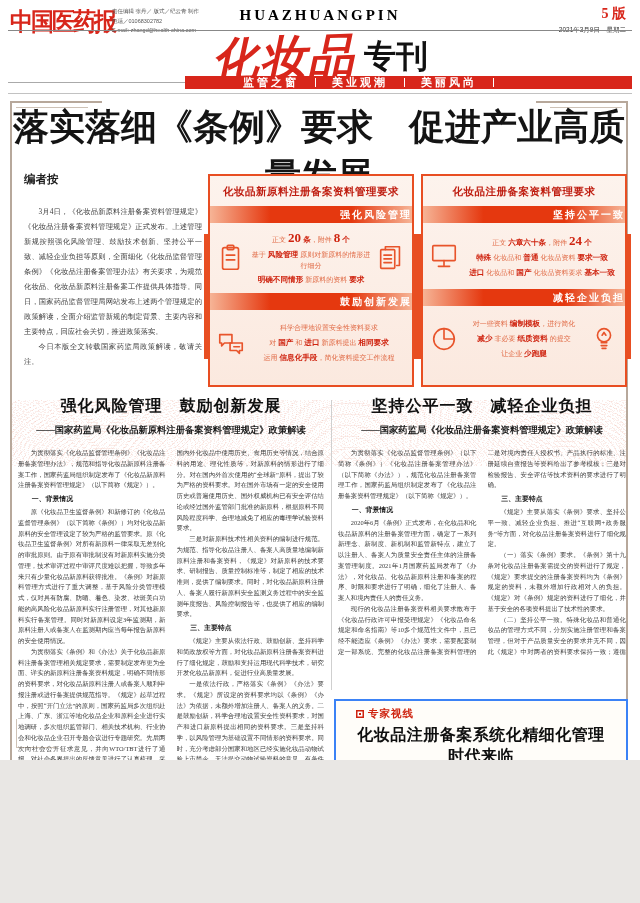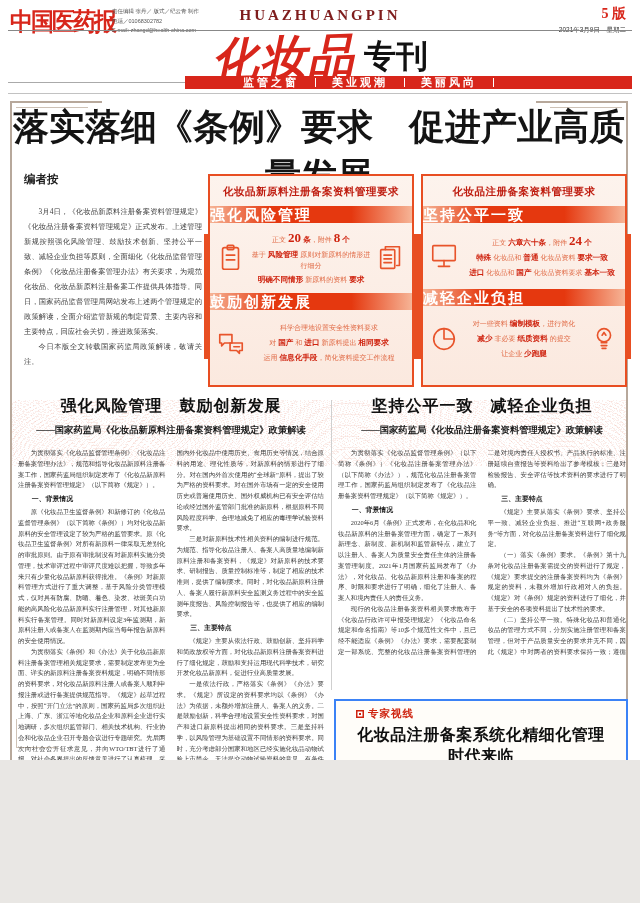--- a/index.html
+++ b/index.html
@@ -5,21 +5,21 @@
   html,body{margin:0;padding:0;background:#e9e7e4;}
   .page{position:relative;width:640px;height:760px;background:#fff;overflow:hidden;
         font-family:"Liberation Sans",sans-serif;margin:0 auto;box-shadow:0 0 4px rgba(0,0,0,.2);}
 
   
   .logo{position:absolute;left:10px;top:5px;font-family:"Liberation Serif",serif;font-weight:900;
         color:#d8261b;font-size:23px;letter-spacing:-2px;transform:scaleY(1.08);transform-origin:left top;}
   .mast-info{position:absolute;left:112px;top:7px;font-size:5.5px;color:#555;line-height:1.75;white-space:nowrap;}
   .mast-rule{position:absolute;left:8px;top:30px;width:624px;border-top:1px solid #888;}
   .huaz{position:absolute;left:0;right:0;top:7px;text-align:center;font-family:"Liberation Serif",serif;
-        font-weight:bold;font-size:15px;letter-spacing:3px;color:#7f1d1d;}
+        font-weight:bold;font-size:15px;letter-spacing:3px;color:#000000;}
   .special{position:absolute;left:0;right:0;top:27px;text-align:center;white-space:nowrap;}
   .special .script{display:inline-block;font-family:"DejaVu Serif",serif;font-style:italic;font-weight:900;
         font-size:46px;color:#d8261b;transform:rotate(-2deg);letter-spacing:2px;}
   .special .suffix{display:inline-block;font-family:"Liberation Serif",serif;font-weight:900;
         font-size:32px;color:#111;margin-left:8px;vertical-align:6px;}
   .pageno{position:absolute;right:14px;top:5px;text-align:right;}
   .pageno .no{color:#d8261b;font-weight:bold;font-size:14px;font-family:"Liberation Serif",serif;}
   .pageno .dateline{font-size:6.5px;color:#333;margin-top:3px;}
   .nav-leftline{position:absolute;left:8px;top:82px;width:177px;border-top:1px solid #aaa;}
   .nav{position:absolute;left:185px;right:8px;top:76px;height:13px;background:#d8261b;
@@ -58,21 +58,21 @@
   .ed-p{font-size:7.3px;line-height:2.05;color:#3c3c3c;text-align:justify;text-indent:2em;
         font-family:"Liberation Serif",serif;margin:0;}
 
   
   .infobox{position:absolute;top:174px;width:206px;height:213px;border:2px solid #e84e22;
            background:linear-gradient(180deg,#fdf3ed 0%,#fbe9df 100%);box-sizing:border-box;}
   #box0{left:208px}#box1{left:421px}
   .infobox::before,.infobox::after{content:"";position:absolute;top:58px;height:125px;width:5px;background:#e84e22;}
   .infobox::before{left:-6px}.infobox::after{right:-6px}
   .box-title{font-size:10.5px;font-weight:bold;color:#bf1d10;text-align:center;padding:9px 4px 7px;letter-spacing:.5px;}
-  .box-banner{height:17px;line-height:17px;color:#fff;font-size:15px;font-weight:bold;text-align:left;
+  .box-banner{height:17px;line-height:17px;color:#fff;font-size:10px;font-weight:bold;text-align:right;
      letter-spacing:2px;background:linear-gradient(90deg,#f6b496,#e5380f 30%,#e5380f 70%,#f6b496);}
   .box-row{display:flex;align-items:center;padding:8px 4px;gap:2px;min-height:66px;box-sizing:border-box;}
   .box-icon{flex:0 0 34px;display:flex;justify-content:center;align-items:center;}
   .box-icon svg{width:30px;height:30px;stroke:#e8542b;fill:none;stroke-width:3.5;stroke-linecap:round;stroke-linejoin:round;}
   .box-lines{flex:1;display:flex;flex-direction:column;gap:5px;}
   .box-line{font-size:7px;color:#e06a45;text-align:center;line-height:1.35;}
   .seg-b{font-weight:bold;color:#cf2410;font-size:7.6px;}
   .seg-big{font-weight:bold;color:#cf2410;font-size:13px;font-family:"Liberation Serif",serif;line-height:1;}
 
   

